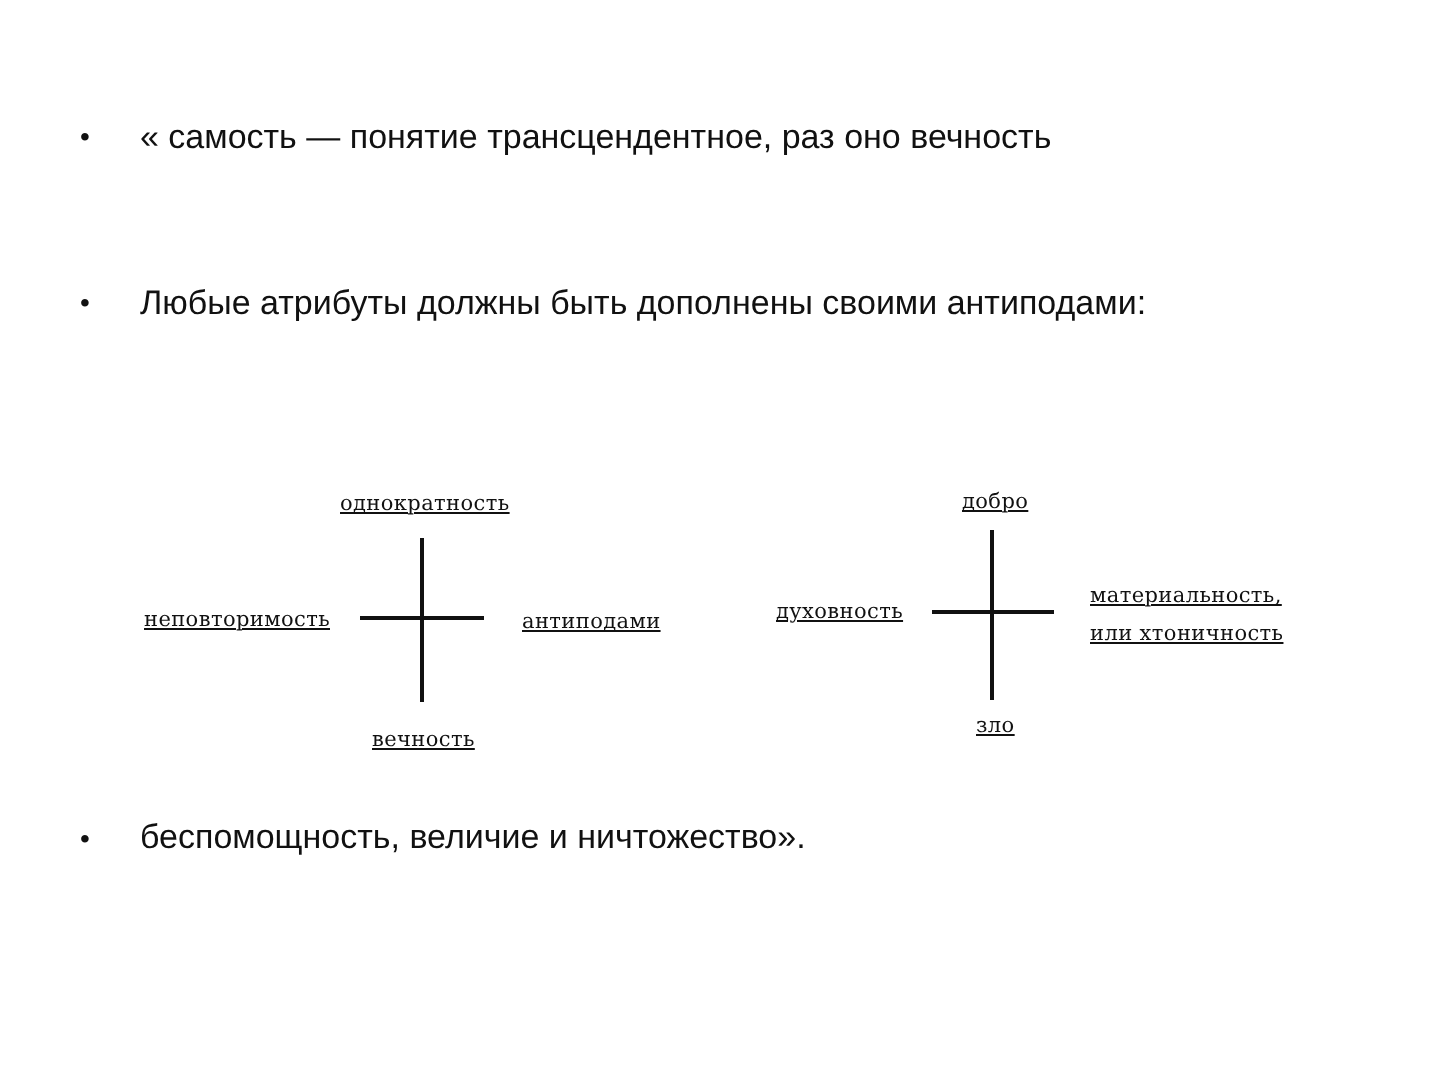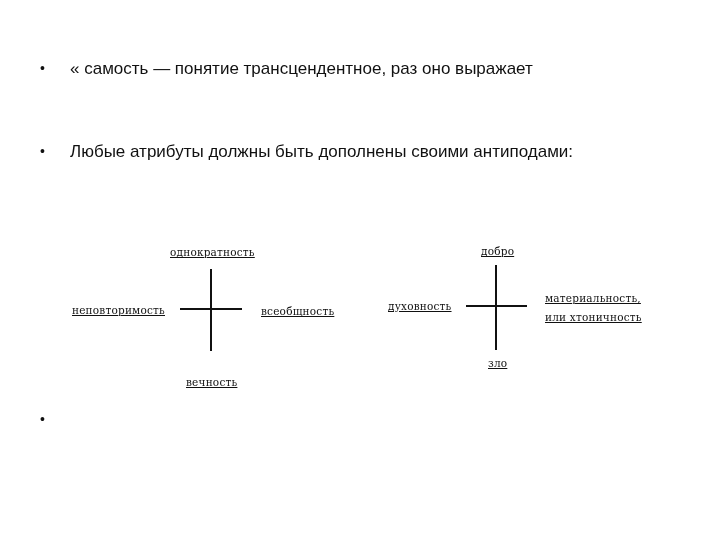--- a/index.html
+++ b/index.html
@@ -15,49 +15,50 @@
     .line { position: absolute; background: #111; }
   </style>
 </head>
 <body>
 
 <div class="slide">
 
   <div class="bullet b1">
     <span class="dot">•</span>
     <div class="txt">
-      <div>« самость — понятие  трансцендентное, раз оно выражает</div>
+      <div>« самость — понятие  трансцендентное, раз оно вечность</div>
     </div>
   </div>
 
   <div class="bullet b2">
     <span class="dot">•</span>
     <div class="txt">
       <div>Любые атрибуты должны быть дополнены своими антиподами:</div>
     </div>
   </div>
 
   <div>
     <div class="diag-label" style="left:170px; top:246px;">однократность</div>
     <div class="diag-label" style="left:72px; top:304px;">неповторимость</div>
-    <div class="diag-label" style="left:261px; top:305px;">всеобщность</div>
-    <div class="diag-label" style="left:186px; top:364px;margin-top:12px;">вечность</div>
+    <div class="diag-label" style="left:261px; top:305px;">антиподами</div>
+    <div class="diag-label" style="left:186px; top:364px;">вечность</div>
     <div class="line" style="left:210px; top:269px; width:1.5px; height:82px;"></div>
     <div class="line" style="left:180px; top:308px; width:62px; height:1.5px;"></div>
   </div>
 
   <div>
     <div class="diag-label" style="left:481px; top:245px;">добро</div>
     <div class="diag-label" style="left:388px; top:300px;">духовность</div>
     <div class="diag-label" style="left:545px; top:292px;">материальность,</div>
     <div class="diag-label" style="left:545px; top:311px;text-align:right;">или хтоничность</div>
     <div class="diag-label" style="left:488px; top:357px;">зло</div>
     <div class="line" style="left:495px; top:265px; width:2px; height:85px;"></div>
     <div class="line" style="left:466px; top:305px; width:61px; height:2px;"></div>
   </div>
 
   <div class="bullet b3">
     <span class="dot">•</span>
     <div class="txt">
+      <div>беспомощность, величие и ничтожество».</div>
     </div>
   </div>
 
 </div>
 
 </body></html>

